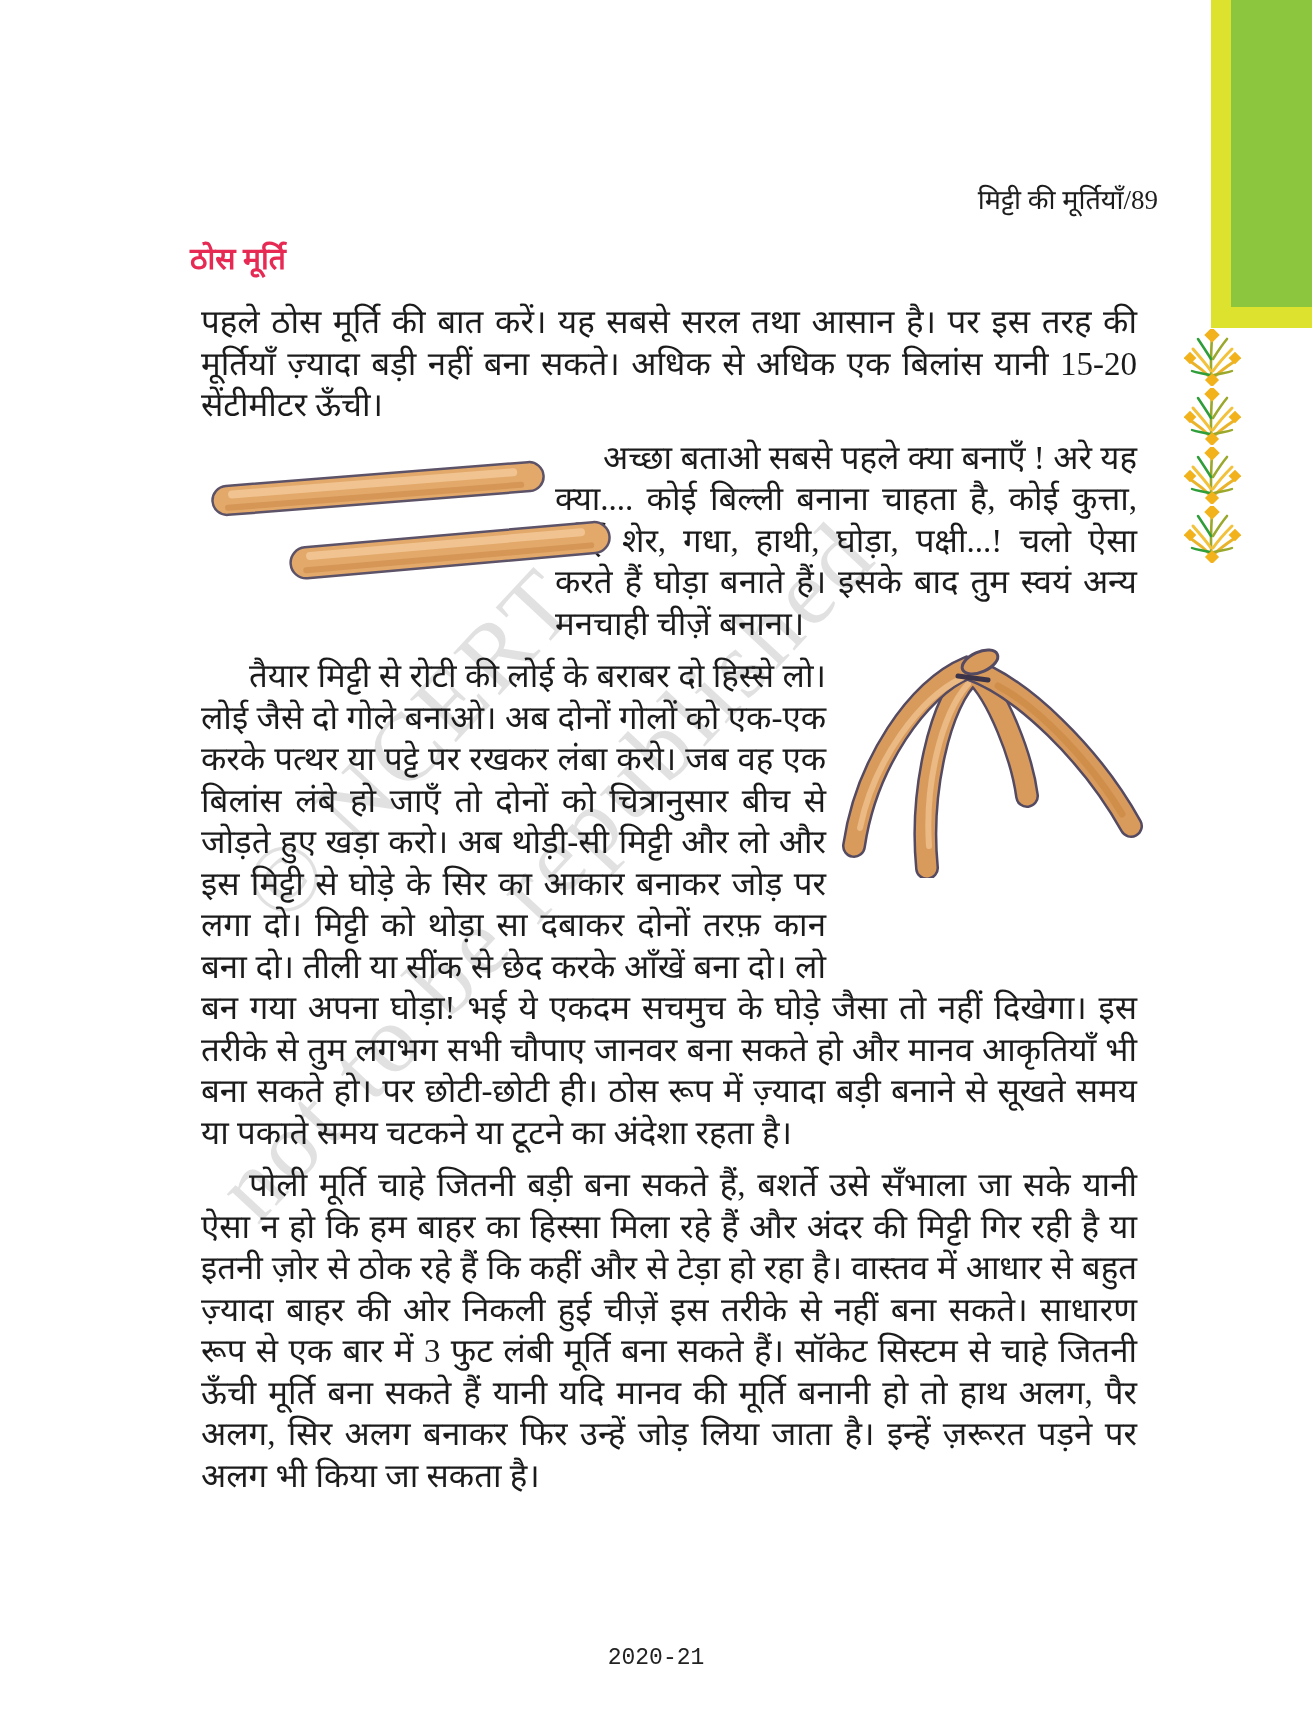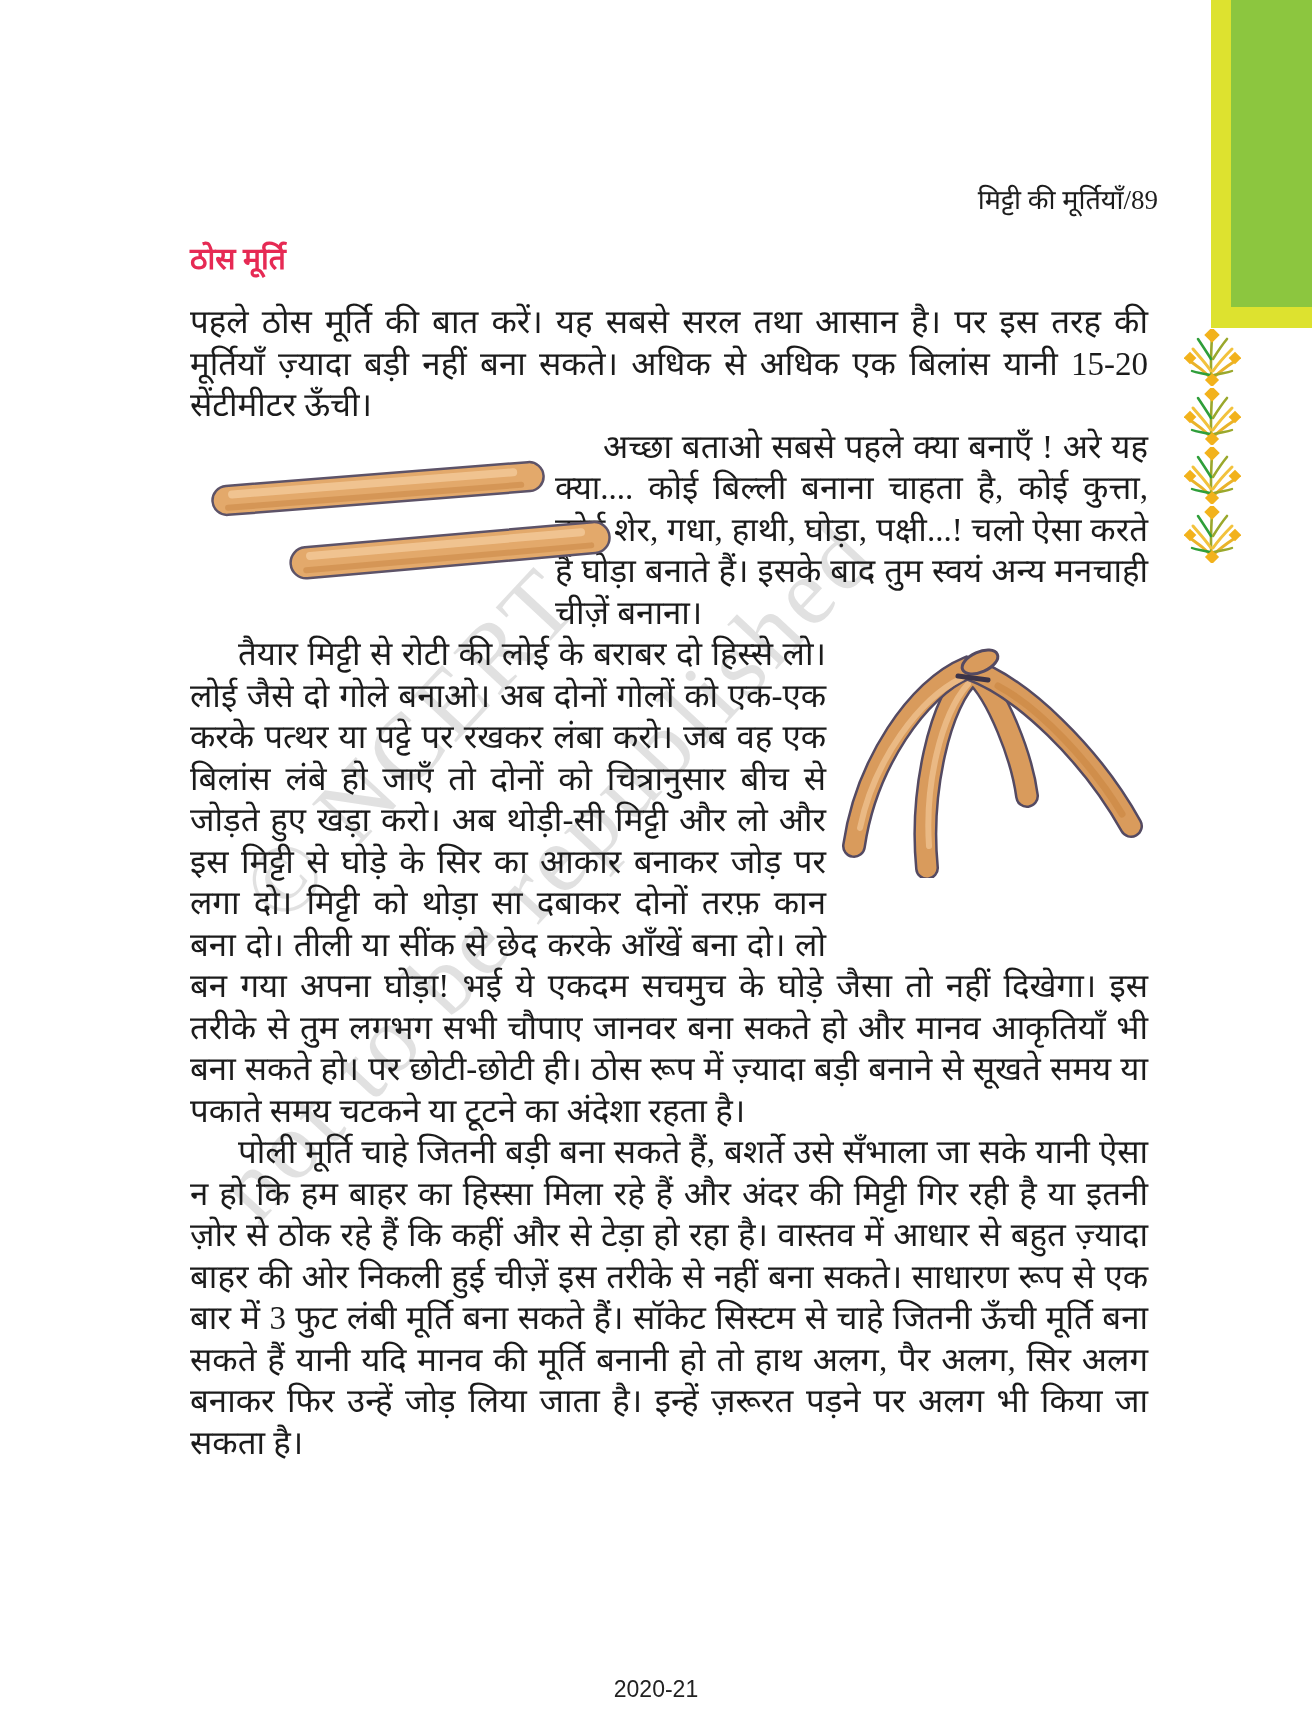--- a/index.html
+++ b/index.html
@@ -21,31 +21,31 @@
     color:rgba(70,70,70,0.16);font-size:96px;line-height:185px;
     letter-spacing:5px;pointer-events:none;user-select:none;white-space:nowrap;
   }
   .header-line{
     position:absolute;top:180px;left:200px;width:958px;text-align:right;
     font-size:27px;color:#1d1d1d;
   }
   .content{position:absolute;left:190px;top:236px;width:958px;color:#1b1b1b;}
   .heading{font-size:30px;font-weight:bold;color:#e62a54;margin:0 0 20px 0;line-height:46px;}
   .heading-2{margin-top:26px;}
-  .para{font-size:33px;line-height:41.5px;text-align:justify;margin:0;}
+  .para{font-size:33px;line-height:41.5px;text-align:justify;margin:11px;}
   .indent{text-indent:48px;}
   
   .spacer-left{float:left;width:365px;height:128px;margin-top:42px;}
   .spacer-right{float:right;width:322px;height:250px;margin-top:42px;}
   .illus{position:absolute;pointer-events:none;}
   .illus-rolls{left:198px;top:452px;}
   .illus-horse{left:830px;top:646px;}
   .footer{
     position:absolute;left:0;right:0;top:1645px;text-align:center;
-    font-size:23px;color:#222;font-family:Liberation Sans, sans-serif;margin-top:31px;
+    font-size:23px;color:#222;font-family:Liberation Mono, monospace;
   }
 </style>
 </head>
 <body>
 
 <div class="page">
 
   <div class="sidebar">
     <div class="sidebar-inner"></div>
   </div>

